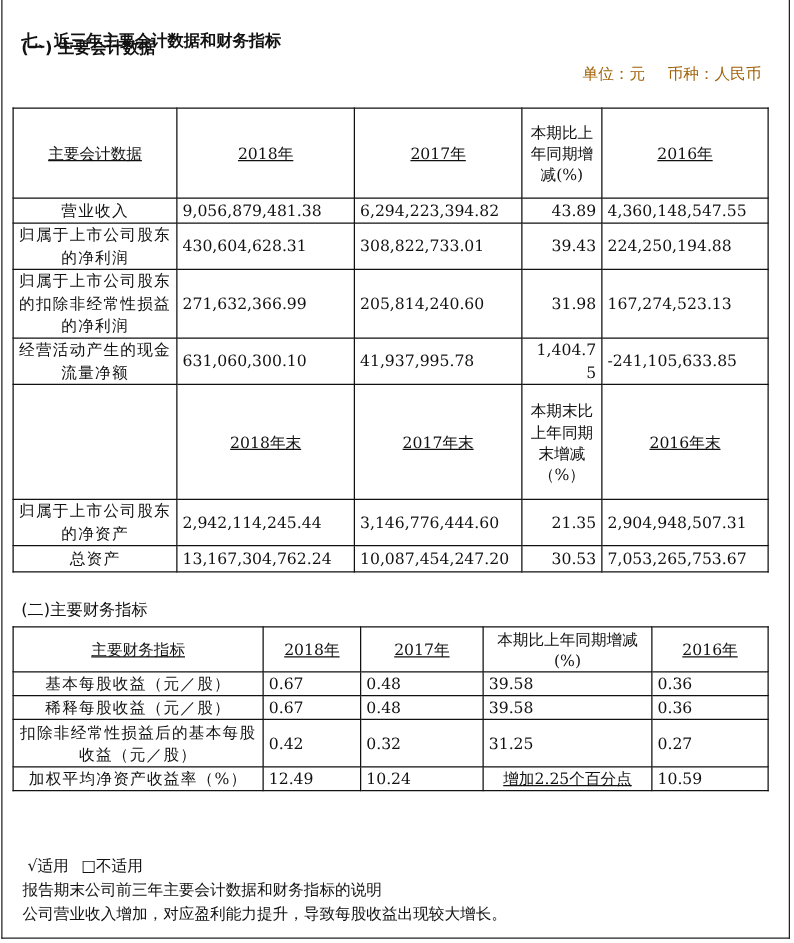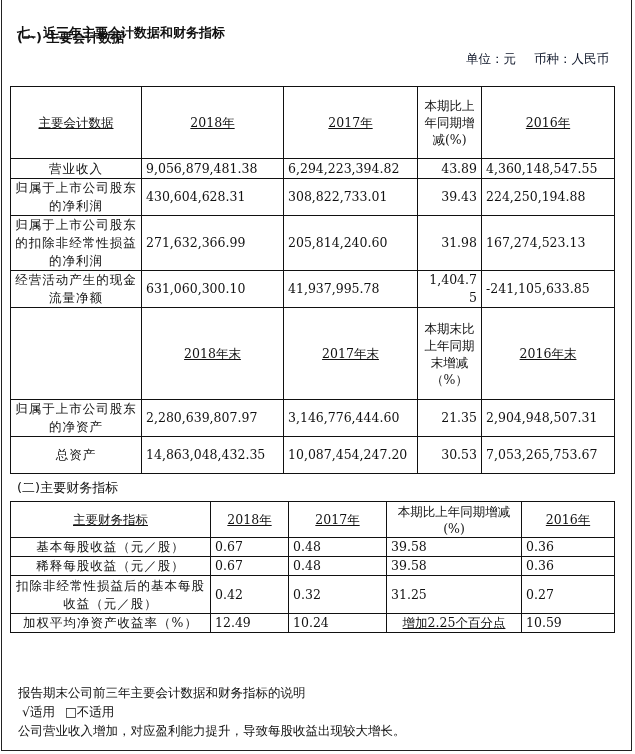--- a/index.html
+++ b/index.html
@@ -4,21 +4,21 @@
 <style>
   html, body { margin: 0; padding: 0; background: #ffffff; }
   body { width: 635px; height: 754px; position: relative; overflow: hidden;
          font-family: "DejaVu Serif", "Liberation Serif", serif; color: #111; }
   .page { position: absolute; left: 1px; top: 0px; width: 631px; height: 751px;
           border: 1px solid #222; border-top: none; box-sizing: border-box; }
   .h1 { position: absolute; left: 17px; top: 6px; font-family: "DejaVu Sans", sans-serif;
         font-weight: bold; font-size: 13px; margin-top: 18px; }
   .h2 { position: absolute; left: 17px; top: 29px; font-family: "DejaVu Sans", sans-serif;
         font-weight: bold; font-size: 13px; }
-  .unit { position: absolute; right: 26px; top: 51px; font-size: 12.5px; color: #0f172a; }
+  .unit { position: absolute; right: 26px; top: 51px; font-size: 12.5px; color: #a16207; }
   .unit span { margin-left: 14px; }
   table { position: absolute; border-collapse: collapse; table-layout: fixed; font-size: 12.5px; }
   td { border: 1px solid #111; padding: 0 4px; line-height: 18px; vertical-align: middle; }
   .lbl { text-align: center; letter-spacing: 1px; }
   .num { text-align: left; white-space: nowrap; }
   .ctr { text-align: center; text-decoration: underline; }
   .pct { text-align: right; word-break: break-all; }
   .hdrpct { text-align: center; line-height: 17px; padding: 0 2px; }
   #t1 { left: 10px; top: 86px; width: 604px; }
   #t2 { left: 10px; top: 501px; width: 604px; }
@@ -86,28 +86,28 @@
   </tr>
   <tr style="height:92px">
     <td class="ctr"></td>
     <td class="ctr">2018年末</td>
     <td class="ctr">2017年末</td>
     <td class="hdrpct">本期末比上年同期末增减（%）</td>
     <td class="ctr">2016年末</td>
   </tr>
   <tr style="height:36px">
     <td class="lbl">归属于上市公司股东的净资产</td>
-    <td class="num">2,280,639,807.97</td>
+    <td class="num">2,942,114,245.44</td>
     <td class="num">3,146,776,444.60</td>
     <td class="pct">21.35</td>
     <td class="num">2,904,948,507.31</td>
   </tr>
-  <tr style="height:37px">
+  <tr style="height:21px">
     <td class="lbl">总资产</td>
-    <td class="num">14,863,048,432.35</td>
+    <td class="num">13,167,304,762.24</td>
     <td class="num">10,087,454,247.20</td>
     <td class="pct">30.53</td>
     <td class="num">7,053,265,753.67</td>
   </tr>
 </tbody>
   </table>
 
 <div class="h3">(二)主要财务指标</div>
 
 <table id="t2">
@@ -151,19 +151,19 @@
     <td class="lbl">加权平均净资产收益率（%）</td>
     <td class="num">12.49</td>
     <td class="num">10.24</td>
     <td class="ctr">增加2.25个百分点</td>
     <td class="num">10.59</td>
   </tr>
 </tbody>
   </table>
 
 <div class="notes">
-  <div>报告期末公司前三年主要会计数据和财务指标的说明</div>
   <div>
     <span class="check">√适用</span>
     <span style="margin-left:6px">□不适用</span>
   </div>
+  <div>报告期末公司前三年主要会计数据和财务指标的说明</div>
   <div>公司营业收入增加，对应盈利能力提升，导致每股收益出现较大增长。</div>
 </div>
 
 </body></html>

